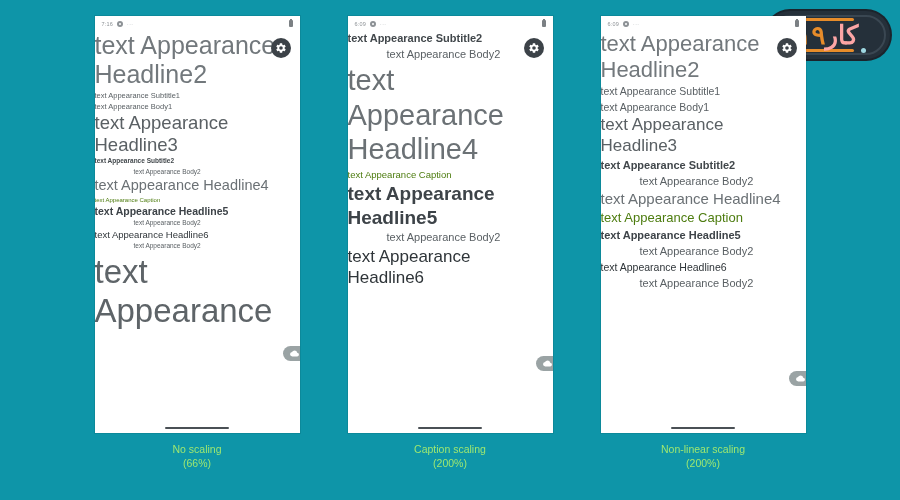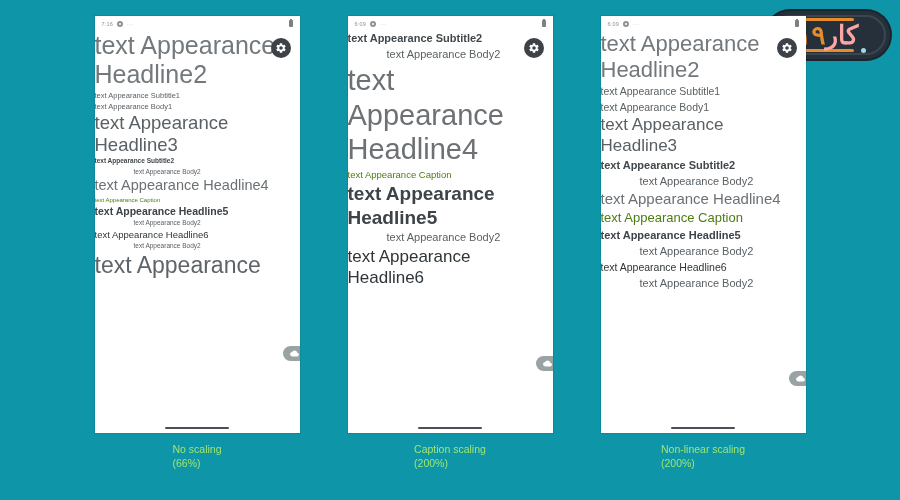--- a/index.html
+++ b/index.html
@@ -109,21 +109,21 @@
   .h2   { font-size: 25px; line-height: 1.17; font-weight: 400; color: #72787c; }
   .sub1 { font-size: 7.5px; line-height: 1.5;  font-weight: 400; color: #5a6064; }
   .bod1 { font-size: 7.5px; line-height: 1.5;  font-weight: 400; color: #5a6064; }
   .h3   { font-size: 18.5px; line-height: 1.2; font-weight: 400; color: #5a6064; }
   .sub2 { font-size: 6.5px; line-height: 1.6;  font-weight: 700; color: #41474b; }
   .bod2 { font-size: 6.5px; line-height: 1.6;  font-weight: 400; color: #5a6064; margin-left: 39px; }
   .h4   { font-size: 14.5px; line-height: 1.2; font-weight: 400; color: #6b7175; }
   .cap  { font-size: 6px;  line-height: 1.7;  font-weight: 400; color: #4d7c0f; }
   .h5   { font-size: 10.5px; line-height: 1.3; font-weight: 700; color: #3d4348; }
   .h6   { font-size: 9.5px; line-height: 1.3;  font-weight: 400; color: #2f3539; }
-  .big  { font-size: 23px; line-height: 1.2;   font-weight: 400; color: #5e6468; }
+  .big  { font-size: 33px; line-height: 1.2;   font-weight: 400; color: #5e6468; }
 
   
   .p2 .h2   { font-size: 34px;  line-height: 1.18; }
   .p2 .sub2 { font-size: 11px;  line-height: 1.45; }
   .p2 .bod2 { font-size: 11px;  line-height: 1.45; }
   .p2 .h4   { font-size: 29px;  line-height: 1.2;  }
   .p2 .cap  { font-size: 9.5px; line-height: 1.6;  }
   .p2 .h5   { font-size: 19px;  line-height: 1.25; }
   .p2 .h6   { font-size: 17px;  line-height: 1.25; }
 
@@ -162,21 +162,21 @@
     position: absolute; bottom: 4px; left: 50%;
     transform: translateX(-50%);
     width: 64px; height: 2.5px; border-radius: 2px;
     background: #4a5055;
     z-index: 6;
   }
 
   
   .caption {
     margin-top: 9px;
-    text-align: left;
+    text-align: center;
     color: #9fe870;
     font-size: 10.5px;
     line-height: 1.35;
   }
 </style>
 </head>
 <body>
 
 <div class="logo">
   <div class="logo-ellipse"></div>

